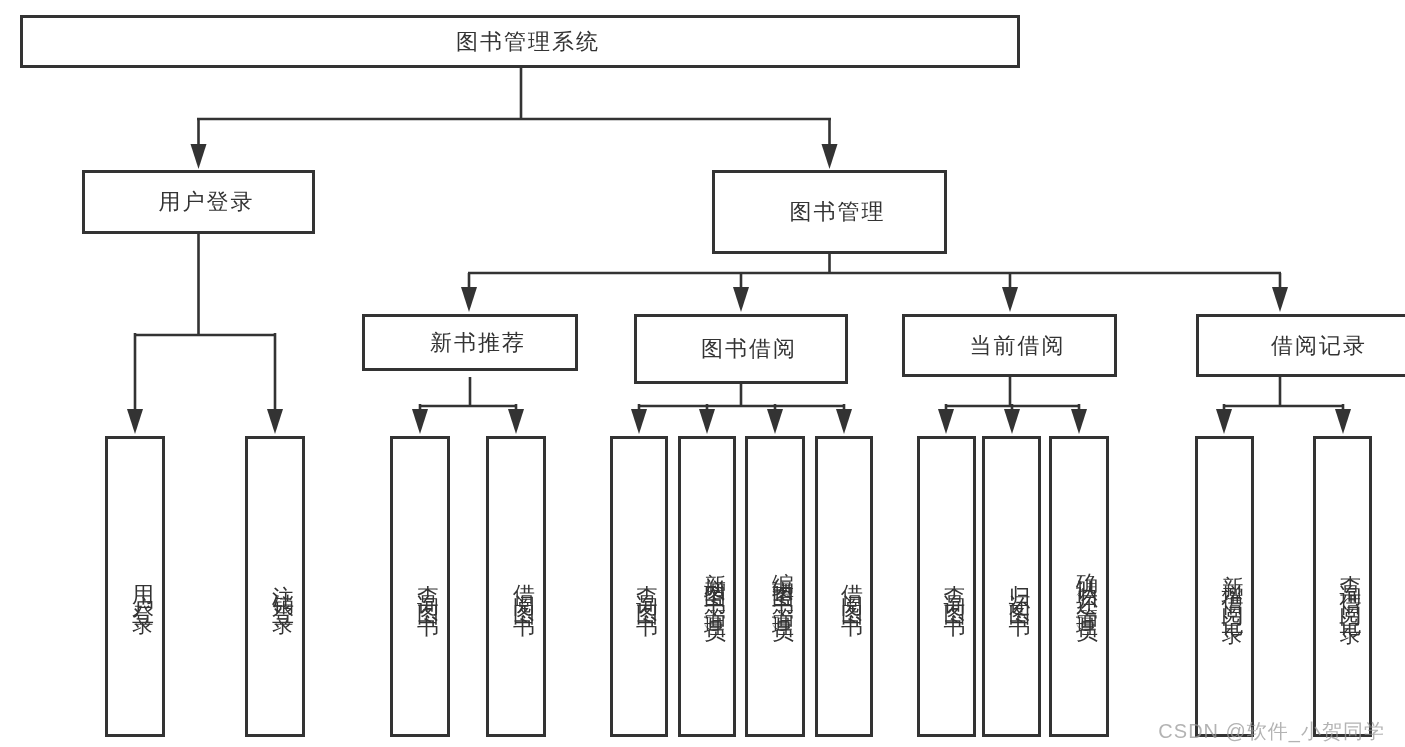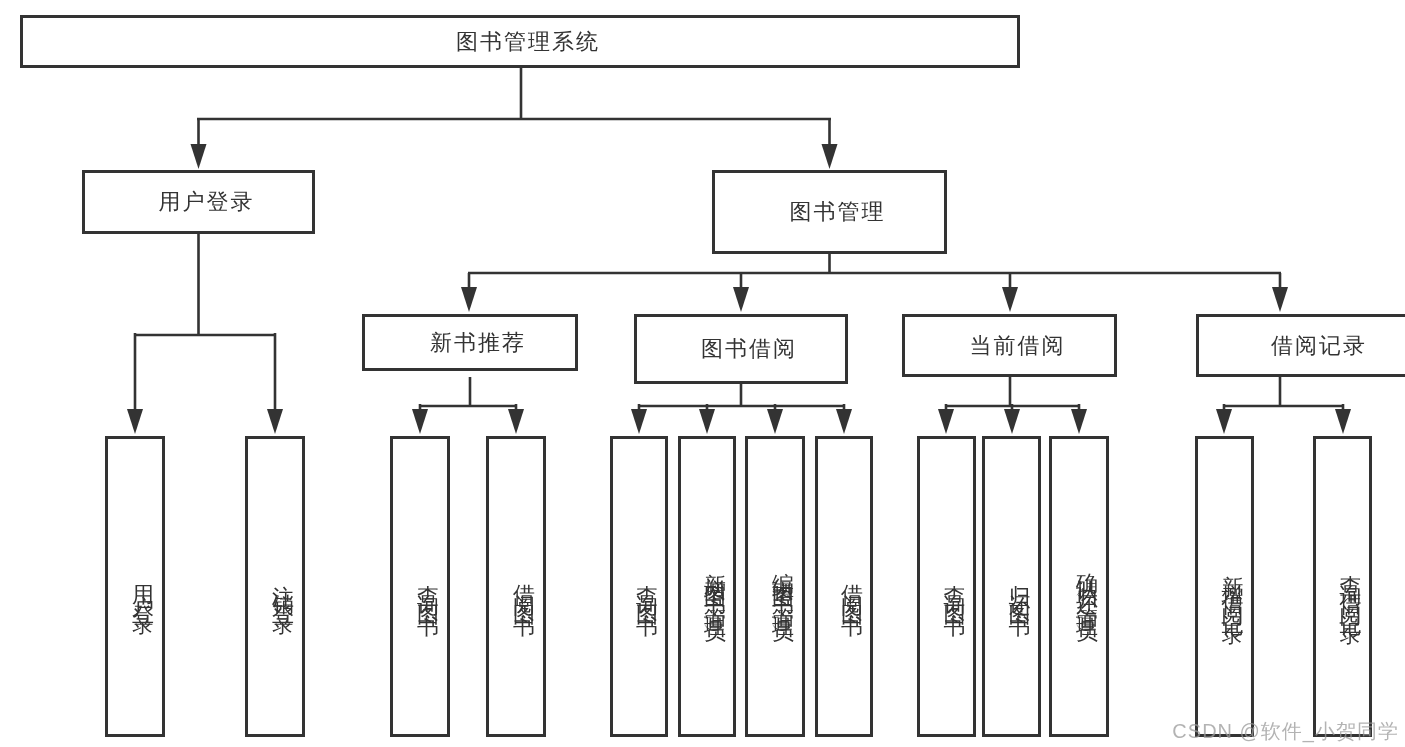--- a/index.html
+++ b/index.html
@@ -35,21 +35,21 @@
   }
   .leaf span{
     writing-mode:vertical-rl;
     text-orientation:mixed;
     letter-spacing:10px;
     line-height:1;
   }
   .leaf span.tight{letter-spacing:7px;}
   .watermark{
     position:absolute;
-    right:6px;bottom:2px;
+    right:20px;bottom:2px;
     font-size:20px;
     letter-spacing:1px;
     color:var(--watermark);
     opacity:0.75;
     z-index:5;
     white-space:nowrap;
     margin-top:8px;
   }
 </style>
 </head>

